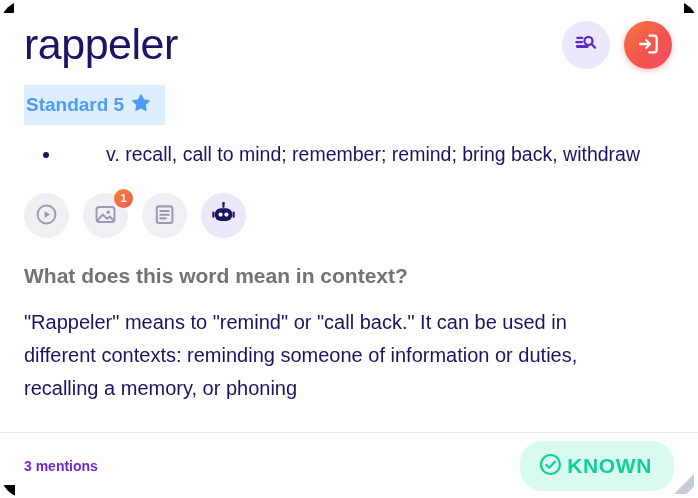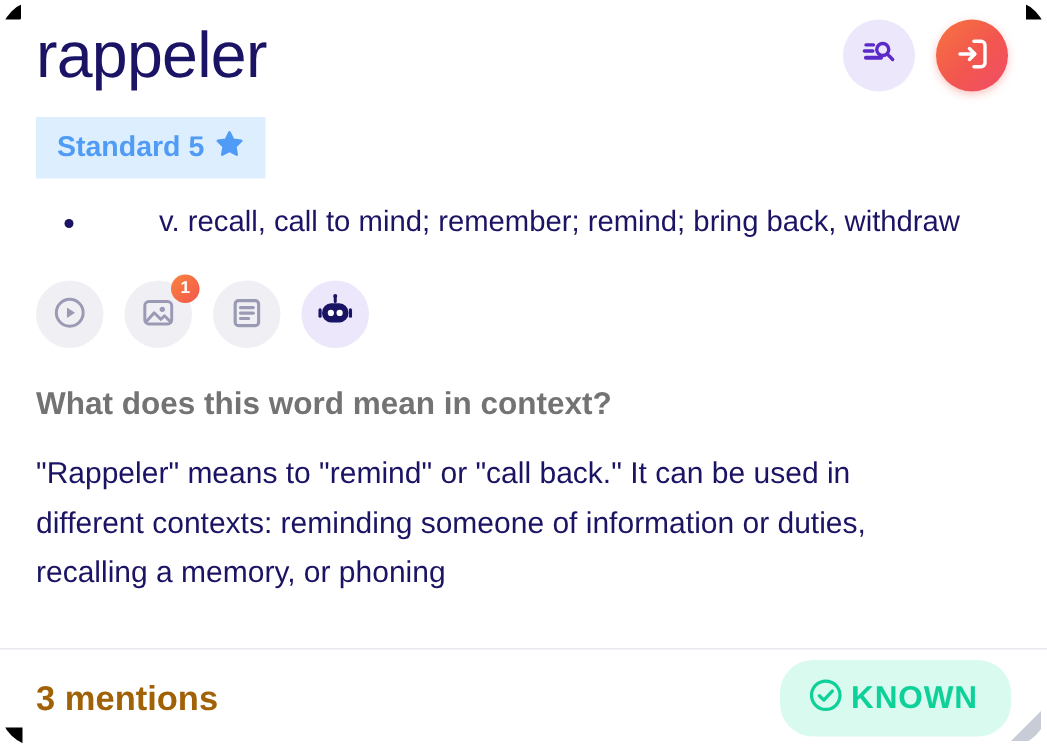--- a/index.html
+++ b/index.html
@@ -55,23 +55,23 @@
     width: 698px;
     height: 432px;
     padding: 0 24px;
     box-sizing: border-box;
     overflow: hidden;
   }
 
   
   .header-row {
     display: flex;
-    align-items: flex-start;
+    align-items: flex-end;
     justify-content: space-between;
-    padding-top: 13px;
+    padding-top: 20px;
   }
   .word-title {
     font-size: 43px;
     line-height: 1.15;
     font-weight: 400;
     color: #1b1464;
     letter-spacing: -0.5px;
     margin: 0;
   }
   .header-actions {
@@ -101,21 +101,21 @@
   .chip-row { margin-top: 16px; }
   .standard-chip {
     display: inline-flex;
     align-items: center;
     gap: 7px;
     background: #ddeeff;
     color: #4f9bf5;
     font-size: 19px;
     font-weight: 700;
     border-radius: 0;
-    padding: 8px 14px 9px 14px;
+    padding: 8px 14px 9px 2px;
     line-height: 1;
   }
 
   
   .definition-list {
     margin: 14px 0 0 0;
     padding-left: 36px;
     list-style: none;
     text-align: right;
   }
@@ -214,23 +214,23 @@
     background: #ffffff;
     border-top: 1px solid #e8e8ee;
     display: flex;
     align-items: center;
     justify-content: space-between;
     padding: 0 24px;
     box-sizing: border-box;
     z-index: 30;
   }
   .mentions-label {
-    font-size: 23px;
+    font-size: 14px;
     font-weight: 700;
-    color: #a16207;
+    color: #6d28d9;
   }
   .known-btn {
     display: inline-flex;
     align-items: center;
     gap: 4px;
     background: #d9fbef;
     color: #0ed19a;
     border: none;
     border-radius: 22px;
     padding: 11px 22px 11px 18px;

